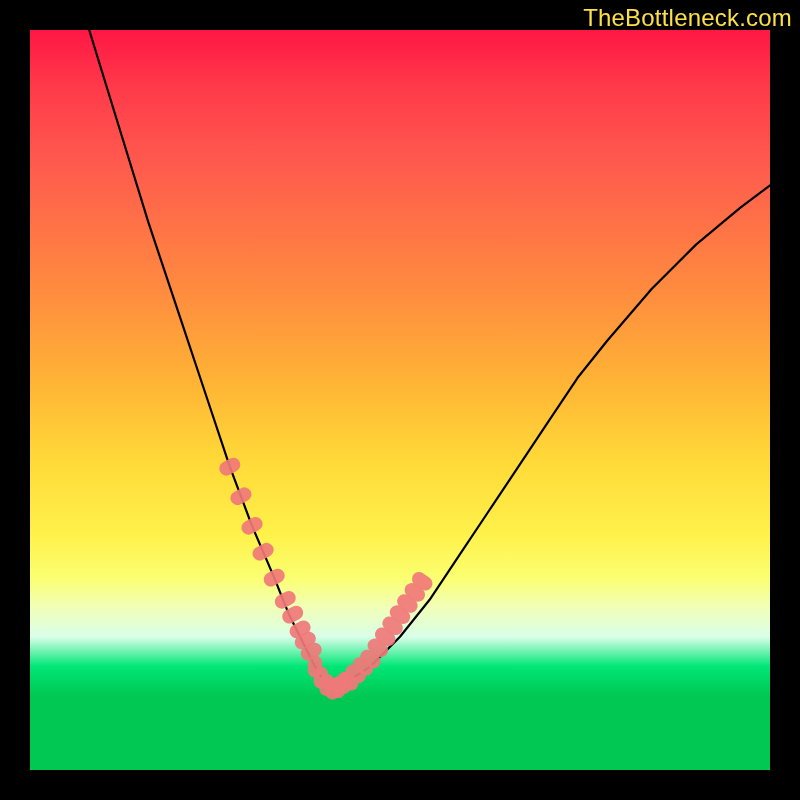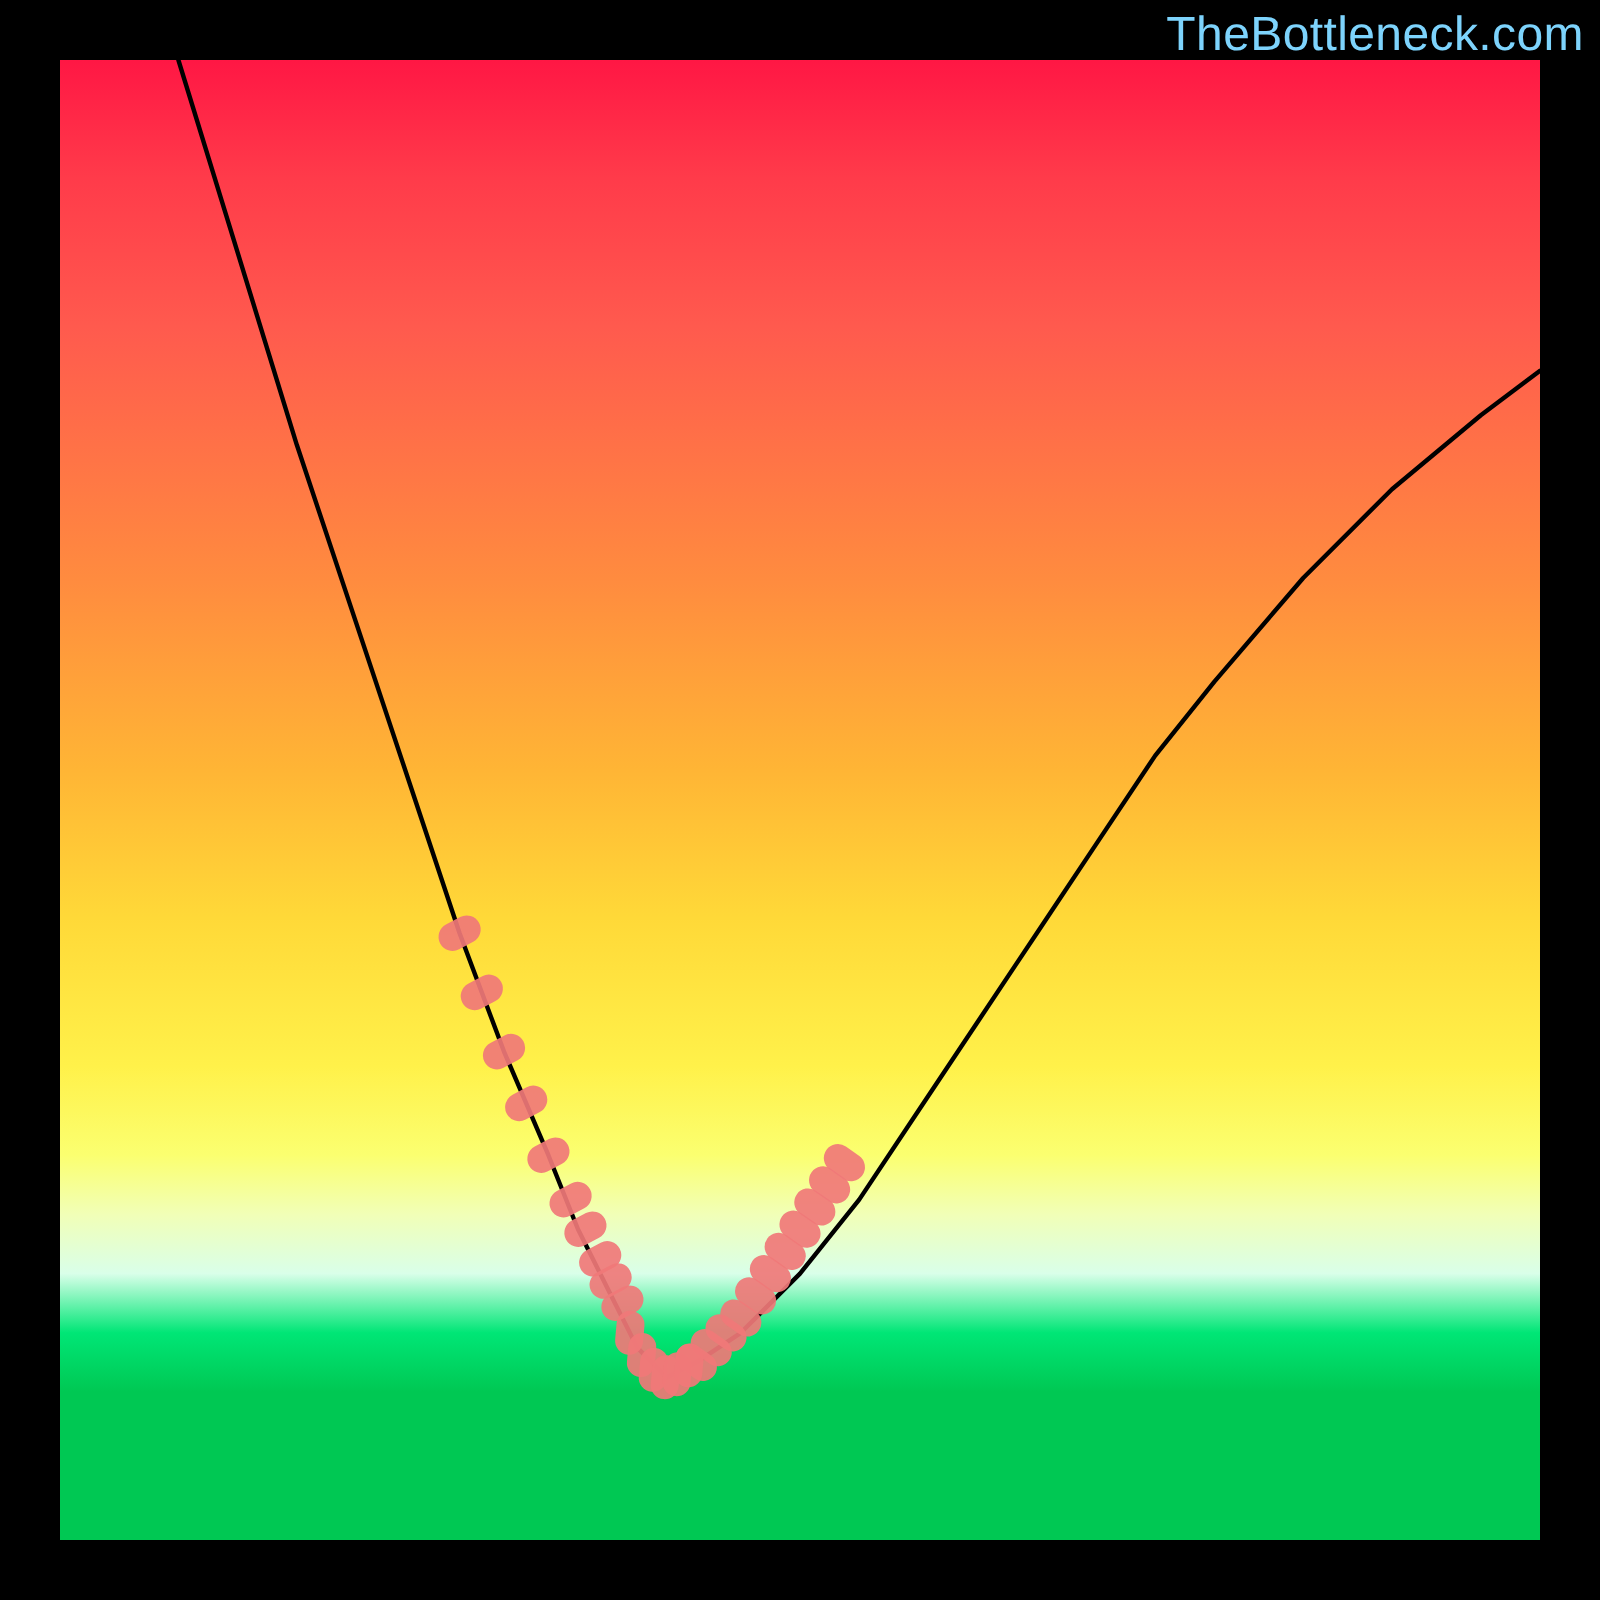--- a/index.html
+++ b/index.html
@@ -39,21 +39,21 @@
       #d9ffe9 82%,
       #00e676 86%,
       #00c853 90%,
       #00c853 100%
     );
   }
   .watermark {
     position: absolute;
     top: 4px;
     right: 8px;
-    color: #7dd3fc;
+    color: #fde047;
     font-size: 24px;
     font-weight: 500;
     letter-spacing: 0.2px;
     z-index: 10;
     user-select: none;
   }
   svg.curve-layer {
     position: absolute;
     left: 0;
     top: 0;

